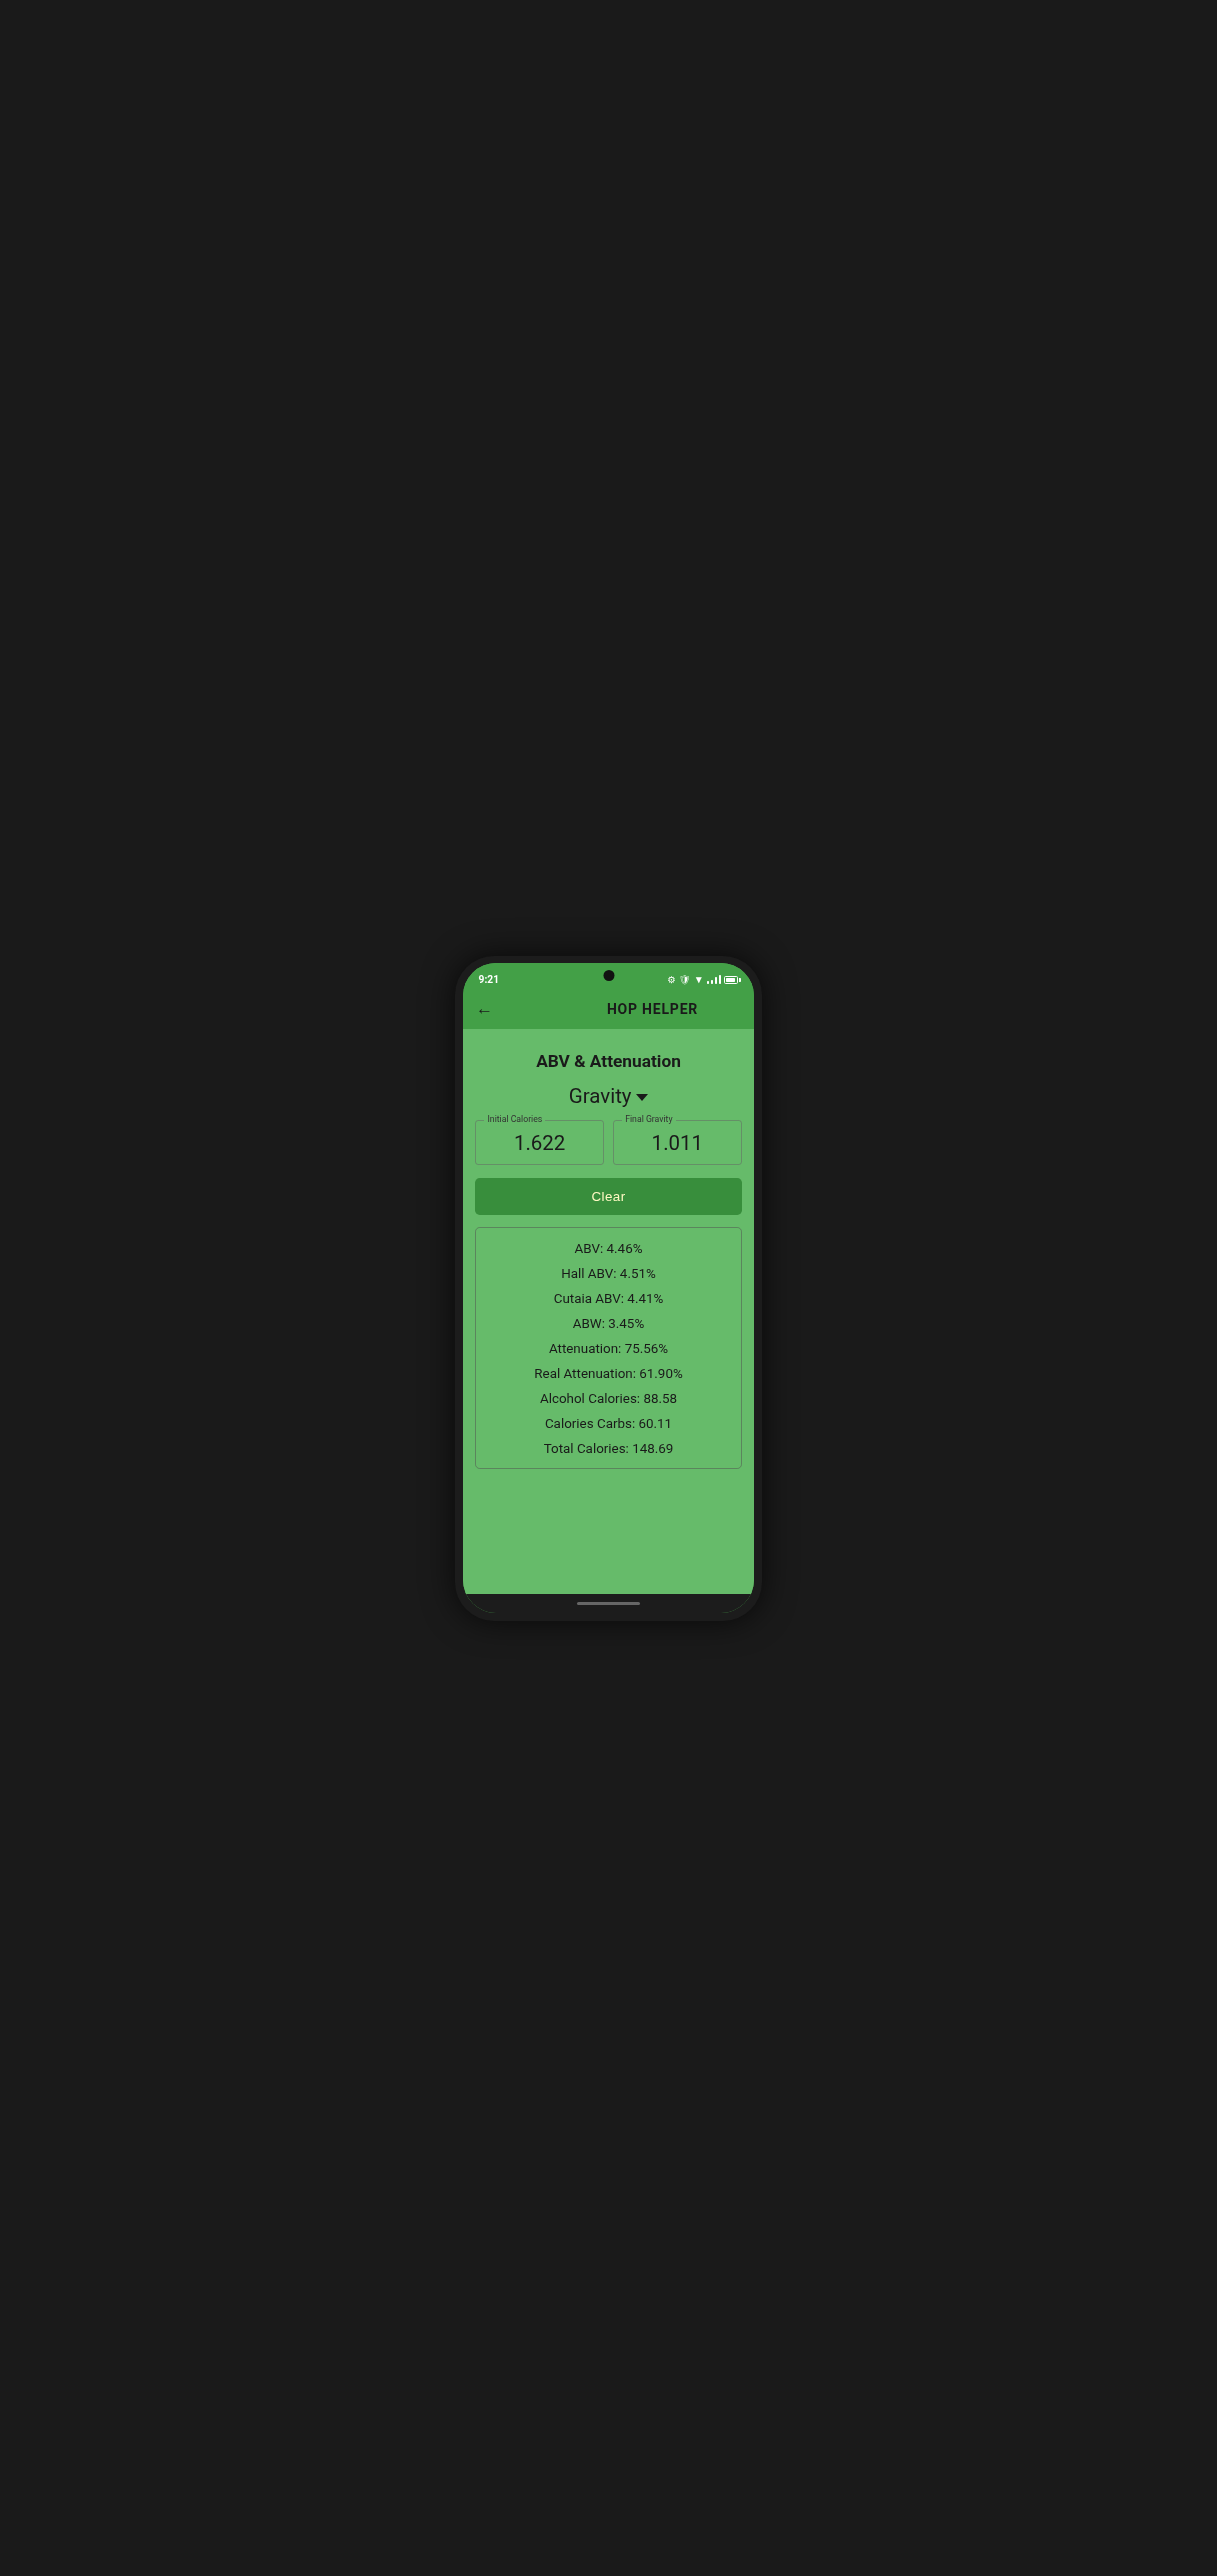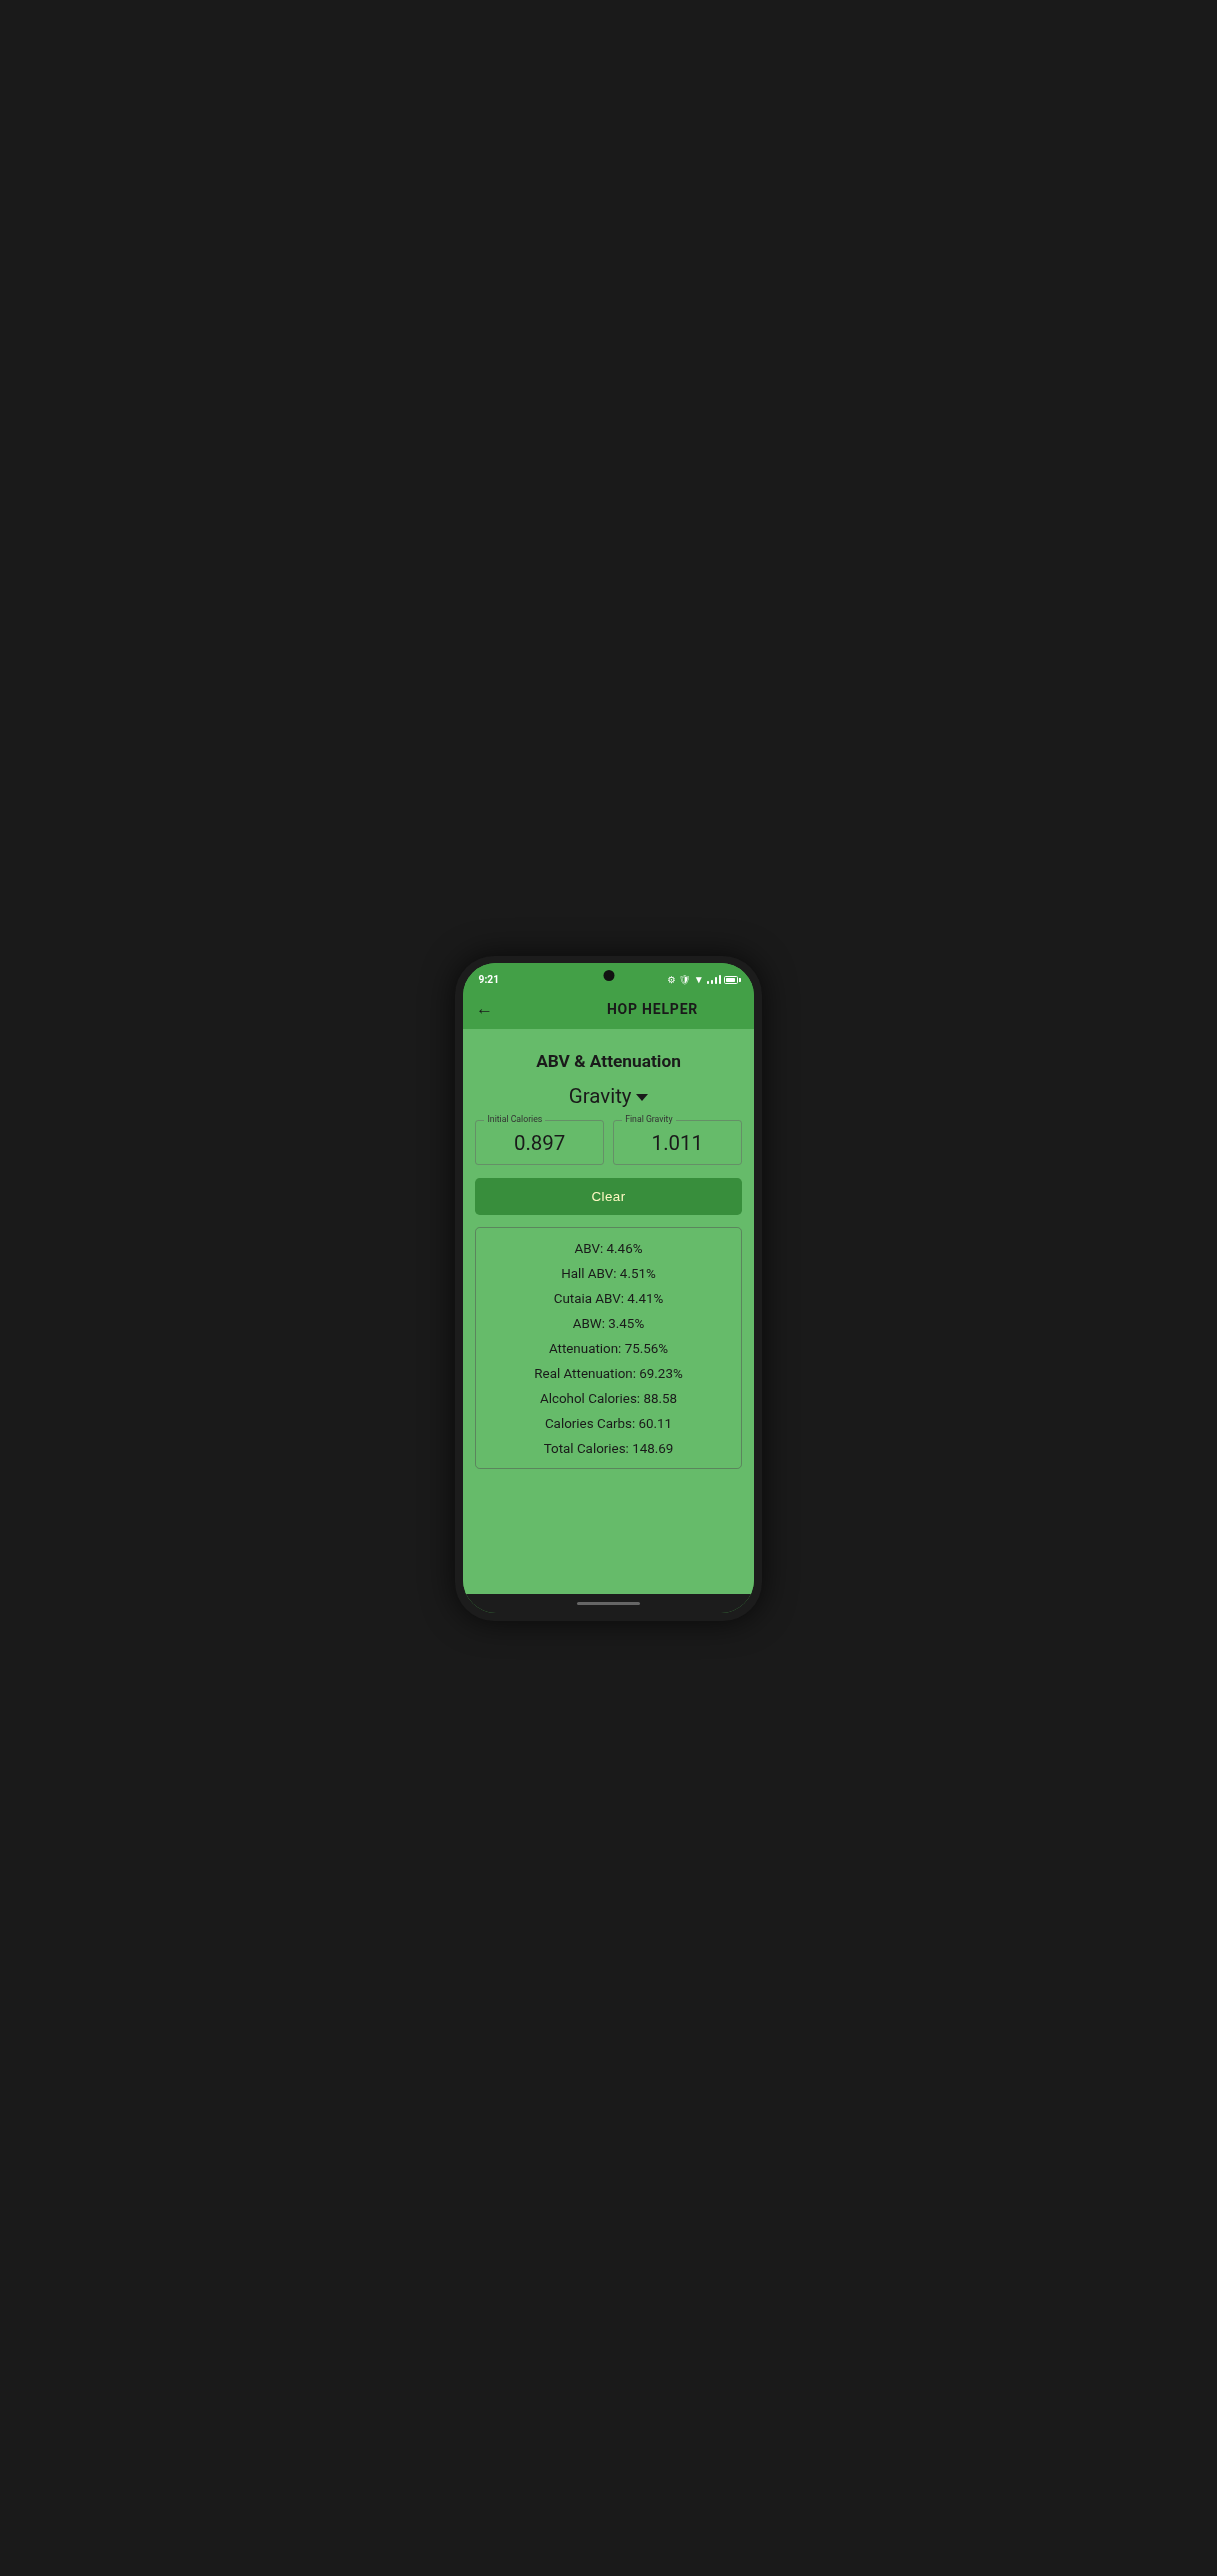--- a/index.html
+++ b/index.html
@@ -311,38 +311,38 @@
       <h2 class="section-title">ABV &amp; Attenuation</h2>
 
       <div class="gravity-dropdown">
         <span class="gravity-label">Gravity</span>
         <div class="dropdown-arrow"></div>
       </div>
 
       <div class="inputs-row">
         <div class="input-group">
           <span class="input-label">Initial Calories</span>
-          <span class="input-value">0.897</span>
+          <span class="input-value">1.622</span>
         </div>
         <div class="input-group">
           <span class="input-label">Final Gravity</span>
           <span class="input-value">1.011</span>
         </div>
       </div>
 
       <button class="clear-button">Clear</button>
 
       <div class="results-box">
 
       <div class="result-row">ABV: 4.46%</div>
           <div class="result-row">Hall ABV: 4.51%</div>
           <div class="result-row">Cutaia ABV: 4.41%</div>
           <div class="result-row">ABW: 3.45%</div>
           <div class="result-row">Attenuation: 75.56%</div>
-          <div class="result-row">Real Attenuation: 69.23%</div>
+          <div class="result-row">Real Attenuation: 61.90%</div>
           <div class="result-row">Alcohol Calories: 88.58</div>
           <div class="result-row">Calories Carbs: 60.11</div>
           <div class="result-row">Total Calories: 148.69</div>
         </div>
 
     </div>
 
     <div class="bottom-bar">
       <div class="home-indicator"></div>
     </div>

